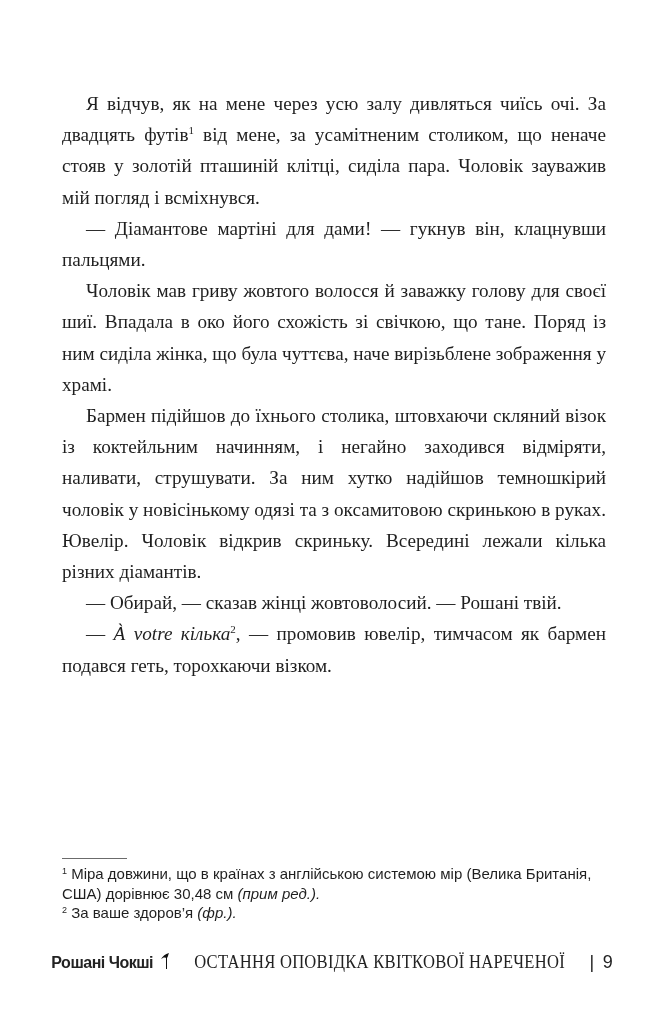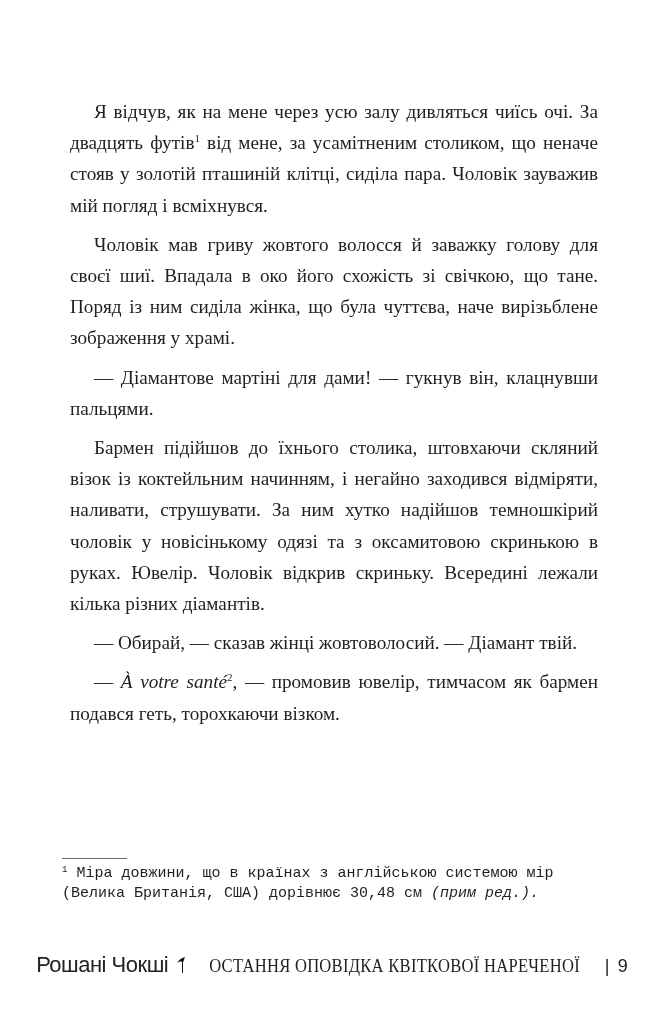--- a/index.html
+++ b/index.html
@@ -3,64 +3,65 @@
 <meta charset="utf-8">
 <style>
   html, body { margin: 0; padding: 0; background: #ffffff; }
   body { width: 664px; height: 1023px; position: relative; overflow: hidden; }
   .page {
     position: absolute; left: 62px; top: 88px; width: 544px;
     font-family: "Liberation Serif", "DejaVu Serif", serif;
     color: #1f1f1f; font-size: 19.2px; line-height: 31.2px;
     text-align: justify;
   }
-  .page p { margin: 8px; text-indent: 24px; hyphens: manual; }
+  .page p { margin: 0; text-indent: 24px; hyphens: manual; }
   sup { font-size: 11px; line-height: 0; vertical-align: 7px; }
   .it { font-style: italic; }
   .rule {
     position: absolute; left: 62px; top: 858px; width: 65px; height: 1px;
     background: #6b6b6b;
   }
   .footnotes {
     position: absolute; left: 62px; top: 864px; width: 544px;
-    font-family: Liberation Mono, monospace;
+    font-family: Liberation Sans, sans-serif;
     color: #1f1f1f; font-size: 15px; line-height: 19.5px; text-align: left;
   }
   .footnotes p { margin: 0; }
   .footnotes sup { font-size: 9px; vertical-align: 5px; }
   .footer {
     position: absolute; left: 0; top: 952px; width: 664px; text-align: center;
     font-family: "Liberation Sans", "DejaVu Sans", sans-serif; color: #222;
     white-space: nowrap;
   }
-  .footer .author { font-size: 22px; letter-spacing: -0.5px; font-stretch: condensed; }
+  .footer .author { font-size: 16px; letter-spacing: -0.5px; font-stretch: condensed; font-weight: bold; }
   .footer .title {
     font-family: "Liberation Serif", "DejaVu Serif", serif;
     font-size: 18px; letter-spacing: 0.3px; transform: scaleX(0.92); display: inline-block;
   }
   .footer .sep { font-size: 18px; margin: 0 4px; }
   .footer .num { font-size: 18px; }
   .leaf { display: inline-block; width: 12px; height: 18px; vertical-align: -2px; margin: 0 2px; }
 </style>
 </head>
 <body>
 
 <div class="page" id="body">
     <p>Я відчув, як на мене через усю залу дивляться чиїсь очі. За двадцять футів<sup>1</sup> від мене, за усамітненим столиком, що неначе стояв у золотій пташиній клітці, сиділа пара. Чоловік зауважив мій погляд і всміхнувся.</p>
+    <p>— Діамантове мартіні для дами! — гукнув він, клацнувши пальцями.</p>
     <p>Чоловік мав гриву жовтого волосся й заважку голову для своєї шиї. Впадала в око його схожість зі свічкою, що тане. Поряд із ним сиділа жінка, що була чуттєва, наче вирізьблене зображення у храмі.</p>
-    <p>— Діамантове мартіні для дами! — гукнув він, клацнувши пальцями.</p>
     <p>Бармен підійшов до їхнього столика, штовхаючи скляний візок із коктейльним начинням, і негайно заходився відміря­ти, наливати, струшувати. За ним хутко надійшов темношкі­рий чоловік у новісінькому одязі та з оксамитовою скринь­кою в руках. Ювелір. Чоловік відкрив скриньку. Всередині лежали кілька різних діамантів.</p>
-    <p>— Обирай, — сказав жінці жовтоволосий. — Діамант твій.</p>
-    <p>— <span class="it">À votre santé</span><sup>2</sup>, — промовив ювелір, тимчасом як бармен подався геть, торохкаючи візком.</p>
+    <p>— Обирай, — сказав жінці жовтоволосий. — Рошані твій.</p>
+    <p>— <span class="it">À votre кілька</span><sup>2</sup>, — промовив ювелір, тимчасом як бармен подався геть, торохкаючи візком.</p>
   </div>
 
 <div class="rule"></div>
 
 <div class="footnotes" id="fn">
     <p><sup>1</sup> Міра довжини, що в країнах з англійською системою мір (Велика Брита­нія, США) дорівнює 30,48 см <span class="it">(прим ред.).</span></p>
+    <p><sup>2</sup> За ваше здоров’я <span class="it">(фр.).</span></p>
   </div>
 
 <div class="footer">
   <span class="author">Рошані Чокші</span>
   <svg class="leaf" viewBox="0 0 12 18">
     <path d="M7 17 L7 6 C5 5 4 6 2 7 C4 4 6 2 10 1 C9 3 9 5 8 6 L8 17 Z" fill="#111"></path>
   </svg>
   <span class="title">ОСТАННЯ ОПОВІДКА КВІТКОВОЇ НАРЕЧЕНОЇ</span>
   <span class="sep">|</span>
   <span class="num">9</span>

